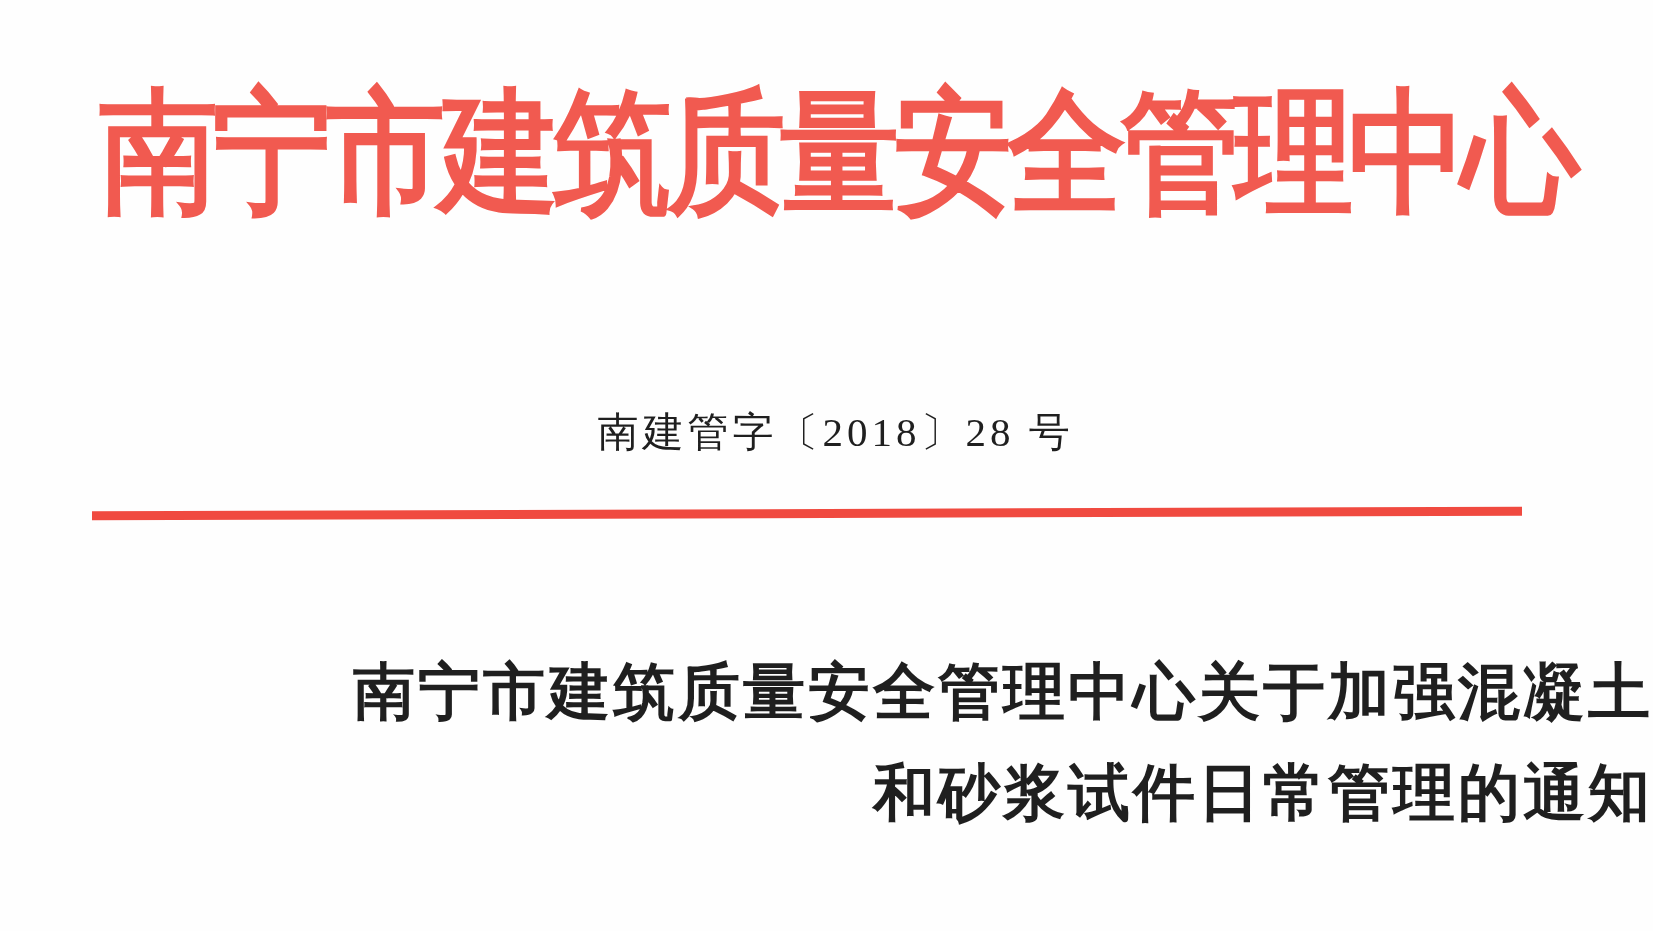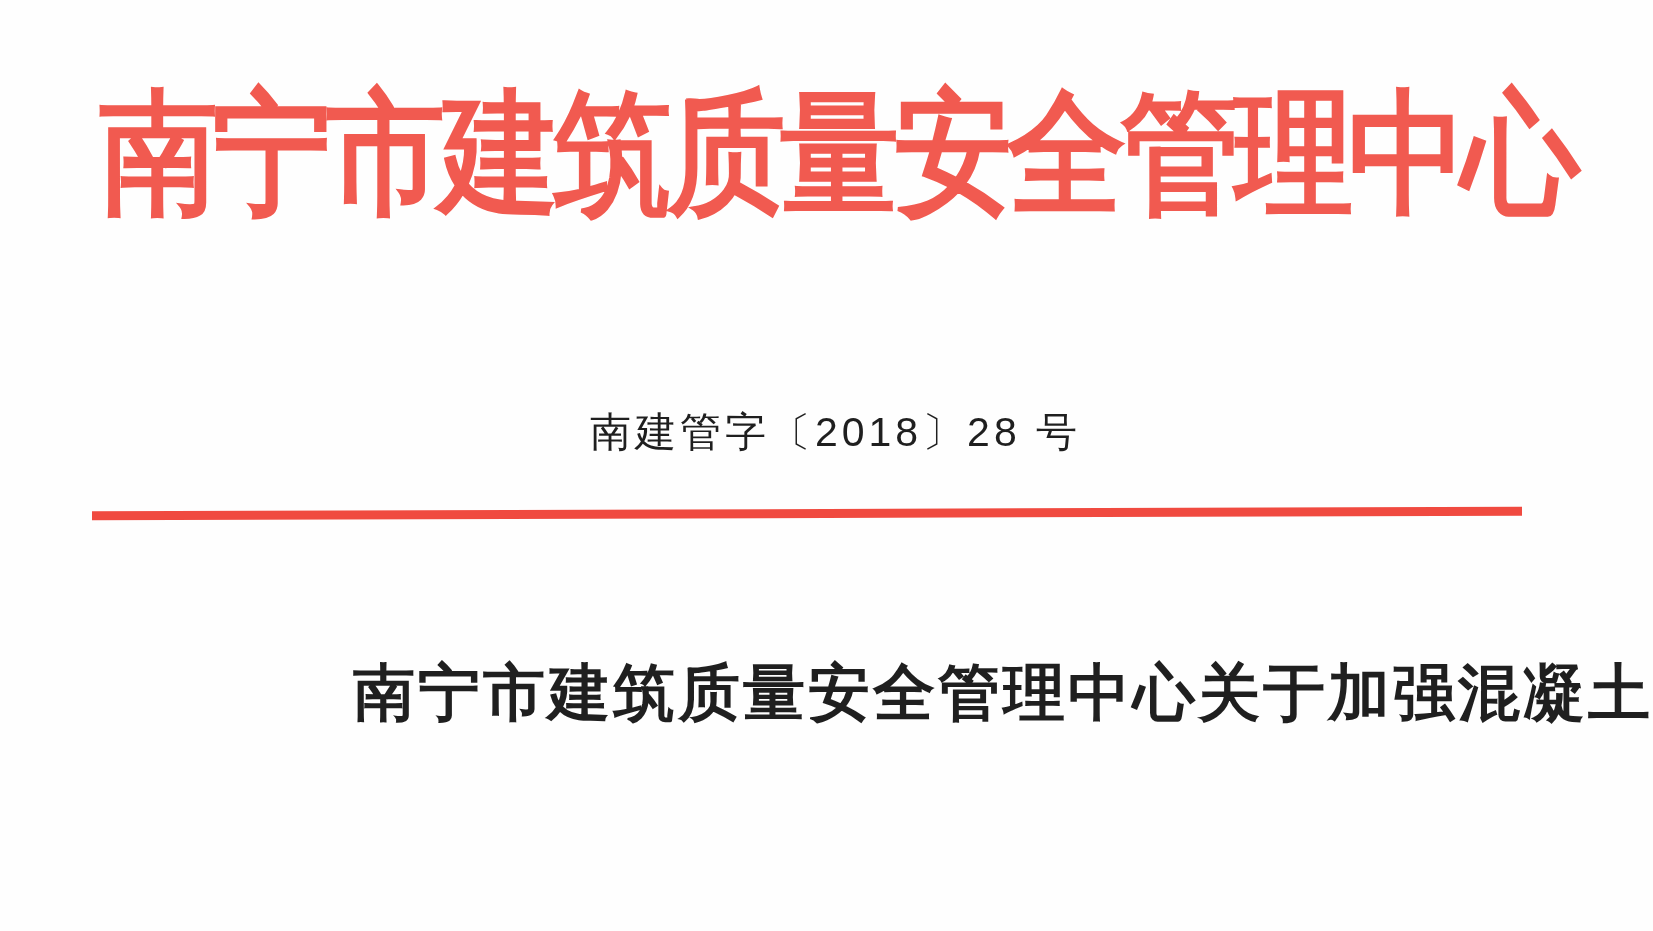--- a/index.html
+++ b/index.html
@@ -7,21 +7,21 @@
     margin: 0;
     padding: 0;
     background: #ffffff;
   }
   .page {
     position: relative;
     width: 1653px;
     height: 931px;
     background: var(--page-bg, #fefefe);
     overflow: hidden;
-    font-family: Liberation Sans, sans-serif;
+    font-family: Liberation Serif, serif;
   }
   
   .letterhead {
     position: absolute;
     top: 70px;
     left: 0;
     width: 100%;
     margin: 0;
     text-align: center;
     font-size: 135px;
@@ -81,15 +81,16 @@
 <div class="page">
 
   <h1 class="letterhead">南宁市建筑质量安全管理中心</h1>
 
   <div class="doc-number">南建管字〔2018〕28 号</div>
 
   <div class="divider"></div>
 
   <div class="title">
     <div class="title-line">南宁市建筑质量安全管理中心关于加强混凝土</div>
+    <div class="title-line">和砂浆试件日常管理的通知</div>
   </div>
 
 </div>
 
 </body></html>

